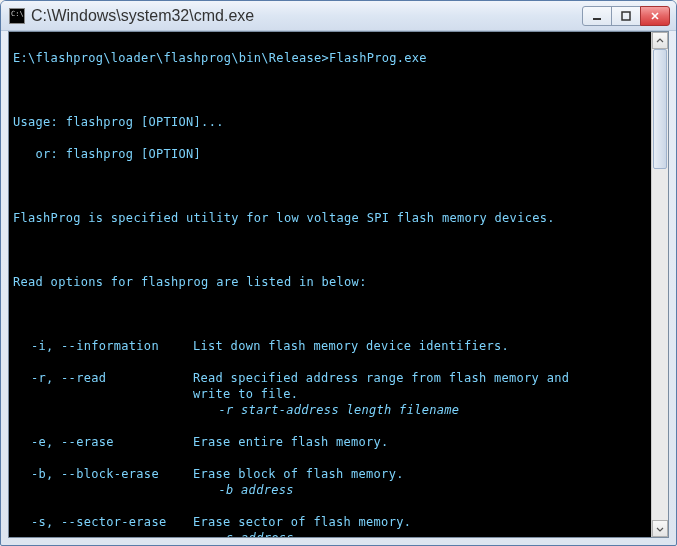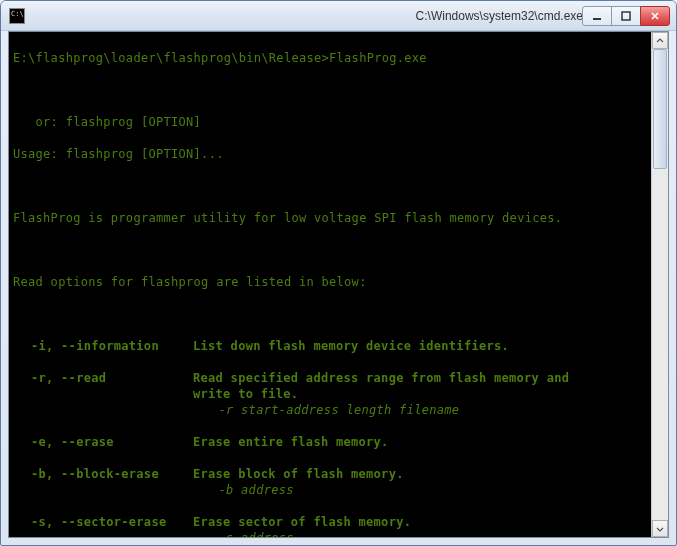--- a/index.html
+++ b/index.html
@@ -39,22 +39,21 @@
   color: #ccc;
   font-size: 7px;
   font-family: monospace;
   position: absolute;
   top: 1px;
   left: 1px;
 }
 .title-text {
   flex: 1;
   color: #333;
-  font-size: 12px;
-  text-align: right;
+  font-size: 16px;
 }
 .win-controls {
   display: flex;
   gap: 0;
 }
 .win-btn {
   width: 30px;
   height: 20px;
   border: 1px solid #8a9bb2;
   background: linear-gradient(to bottom, #f5f8fc 0%, #e0e8f2 100%);
@@ -78,21 +77,21 @@
   left: 7px;
   right: 7px;
   bottom: 7px;
   background: #000;
   border: 1px solid #7a8ca0;
   display: flex;
 }
 .terminal {
   flex: 1;
   background: #000;
-  color: #4d7c0f;
+  color: #7dd3fc;
   font-family: "Lucida Console", "Consolas", monospace;
   font-size: 12px;
   line-height: 16px;
   padding: 2px 4px;
   white-space: pre;
   overflow: hidden;
   letter-spacing: 0.3px;
 }
 .terminal .line { white-space: pre; }
 @keyframes blink { 50% { opacity: 0; } }
@@ -121,21 +120,21 @@
 .sb-thumb {
   position: absolute;
   top: 0;
   left: 1px;
   right: 1px;
   height: 120px;
   background: linear-gradient(to right, #e8eef6, #cad6e6);
   border: 1px solid #9fb2cc;
   border-radius: 2px;
 }
-.optrow { display: flex; font-weight: bold; }
+.optrow { display: flex; }
 .optflag { width: 180px; flex-shrink: 0; padding-left: 18px; }
 .optdesc { flex: 1; }
 .optsub { padding-left: 198px; font-style: italic; }
 .blank { height: 16px; }
 </style>
 </head>
 <body>
 
 <div class="window">
   <div class="titlebar">
@@ -157,24 +156,24 @@
             <path d="M2,2 L8,8 M8,2 L2,8" stroke="#fff" stroke-width="1.6"></path>
           </svg>
       </div>
     </div>
   </div>
 
   <div class="client-area">
     <div class="terminal">
 <div class="line">E:\flashprog\loader\flashprog\bin\Release&gt;FlashProg.exe</div>
 <div class="blank"></div>
+<div class="line">Usage: flashprog [OPTION]...</div>
 <div class="line">   or: flashprog [OPTION]</div>
-<div class="line">Usage: flashprog [OPTION]...</div>
 <div class="blank"></div>
-<div class="line">FlashProg is programmer utility for low voltage SPI flash memory devices.</div>
+<div class="line">FlashProg is specified utility for low voltage SPI flash memory devices.</div>
 <div class="blank"></div>
 <div class="line">Read options for flashprog are listed in below:</div>
 <div class="blank"></div>
 <div id="options-container"><div class="optrow"><span class="optflag">-i, --information</span><span class="optdesc">List down flash memory device identifiers.</span></div><div class="blank"></div><div class="optrow"><span class="optflag">-r, --read</span><span class="optdesc">Read specified address range from flash memory and</span></div><div class="optrow"><span class="optflag"></span><span class="optdesc">write to file.</span></div><div class="line optsub"> -r start-address length filename</div><div class="blank"></div><div class="optrow"><span class="optflag">-e, --erase</span><span class="optdesc">Erase entire flash memory.</span></div><div class="blank"></div><div class="optrow"><span class="optflag">-b, --block-erase</span><span class="optdesc">Erase block of flash memory.</span></div><div class="line optsub"> -b address</div><div class="blank"></div><div class="optrow"><span class="optflag">-s, --sector-erase</span><span class="optdesc">Erase sector of flash memory.</span></div><div class="line optsub"> -s address</div></div>
 
 
 
 
 
 

